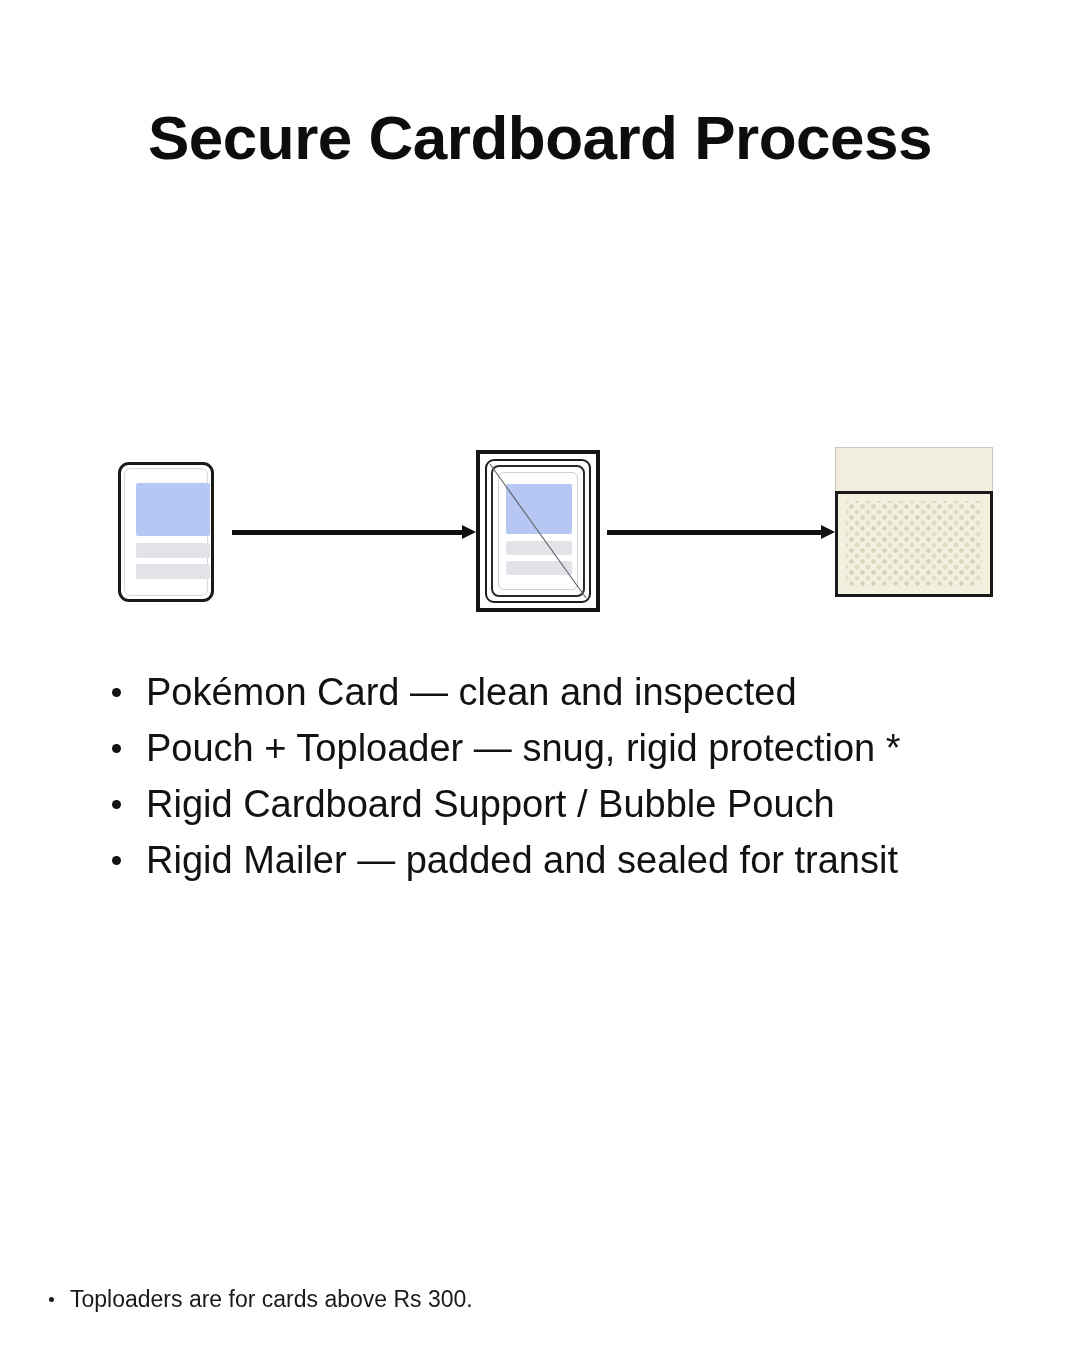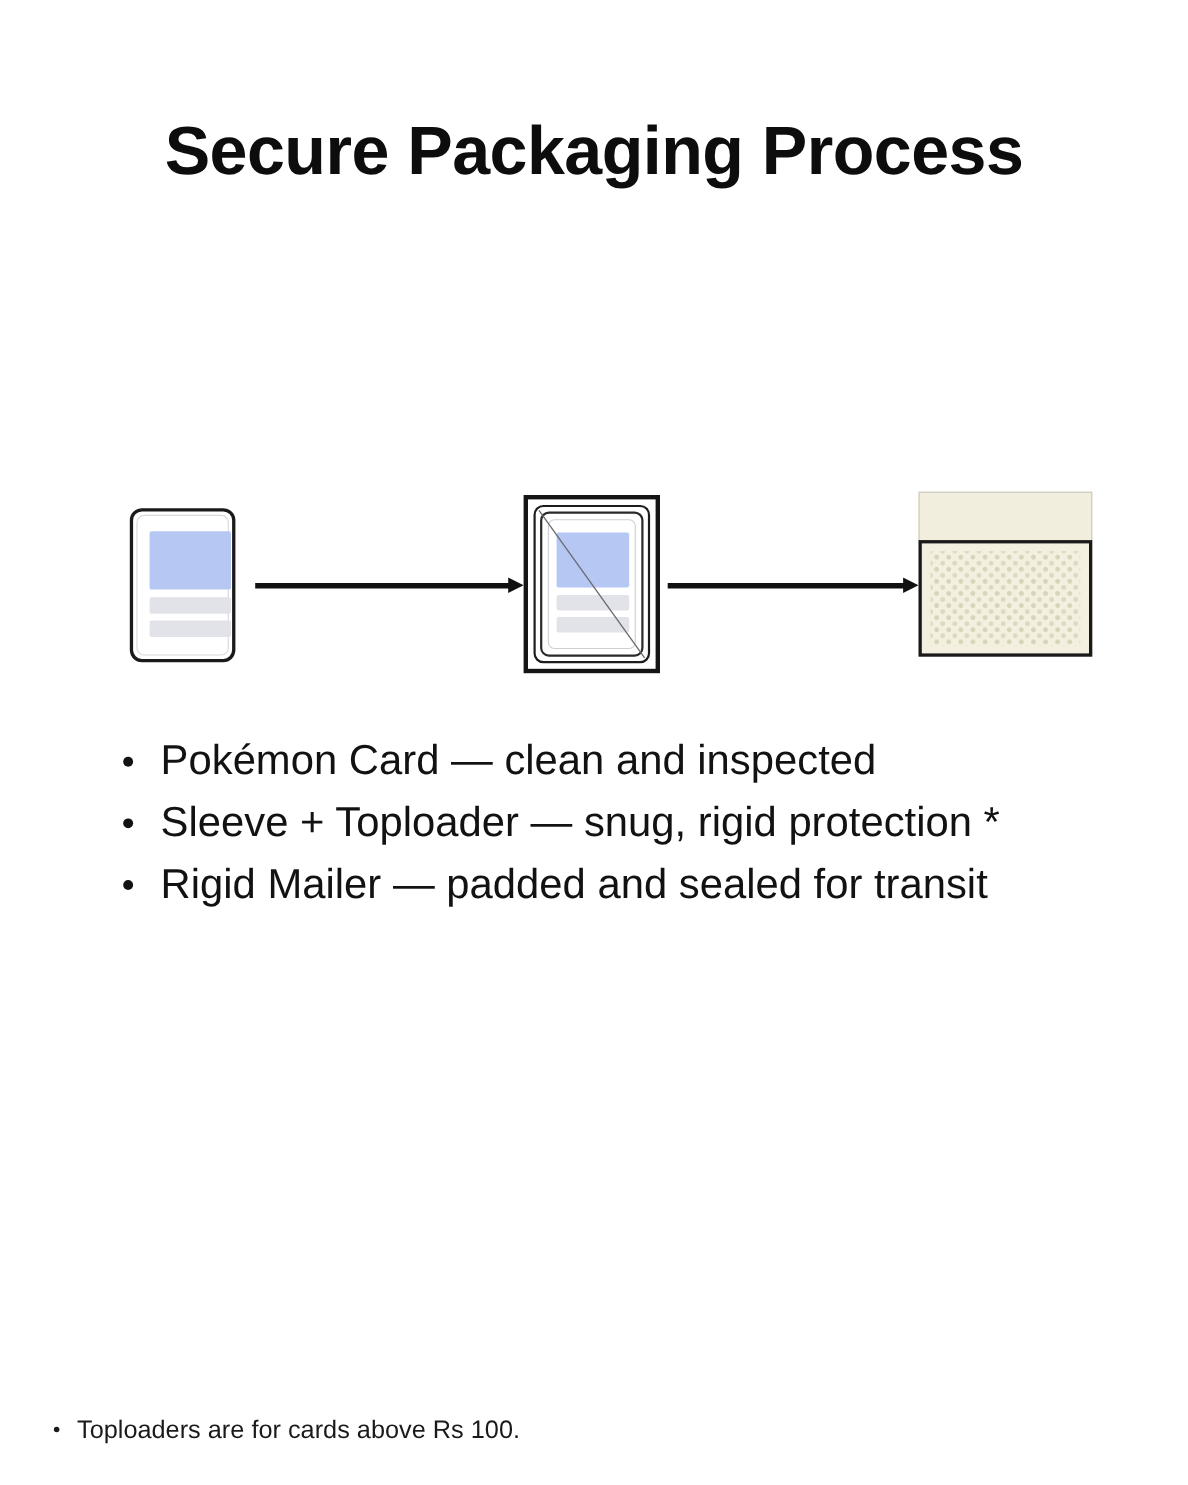--- a/index.html
+++ b/index.html
@@ -284,21 +284,21 @@
     top: 14px;
     width: 5px;
     height: 5px;
     border-radius: 50%;
     background: #1a1a1a;
   }
 </style>
 </head>
 <body>
 
-<div class="title">Secure Packaging Process</div>
+<div class="title">Secure Cardboard Process</div>
 
 <div class="diagram">
 
   <div class="card-stage">
     <div class="card-outer"></div>
     <div class="card-inner">
       <div class="card-art"></div>
       <div class="card-bar b1"></div>
       <div class="card-bar b2"></div>
     </div>
@@ -337,26 +337,30 @@
 
 </div>
 
 <ul class="bullet-list">
   <li>
     <span class="dot"></span>
     <span>Pokémon Card — clean and inspected</span>
   </li>
   <li>
     <span class="dot"></span>
-    <span>Sleeve + Toploader — snug, rigid protection *</span>
+    <span>Pouch + Toploader — snug, rigid protection *</span>
+  </li>
+  <li>
+    <span class="dot"></span>
+    <span>Rigid Cardboard Support / Bubble Pouch</span>
   </li>
   <li>
     <span class="dot"></span>
     <span>Rigid Mailer — padded and sealed for transit</span>
   </li>
 </ul>
 
 <ul class="footnote">
   <li>
     <span class="dot"></span>
-    <span>Toploaders are for cards above Rs 100.</span>
+    <span>Toploaders are for cards above Rs 300.</span>
   </li>
 </ul>
 
 </body></html>

